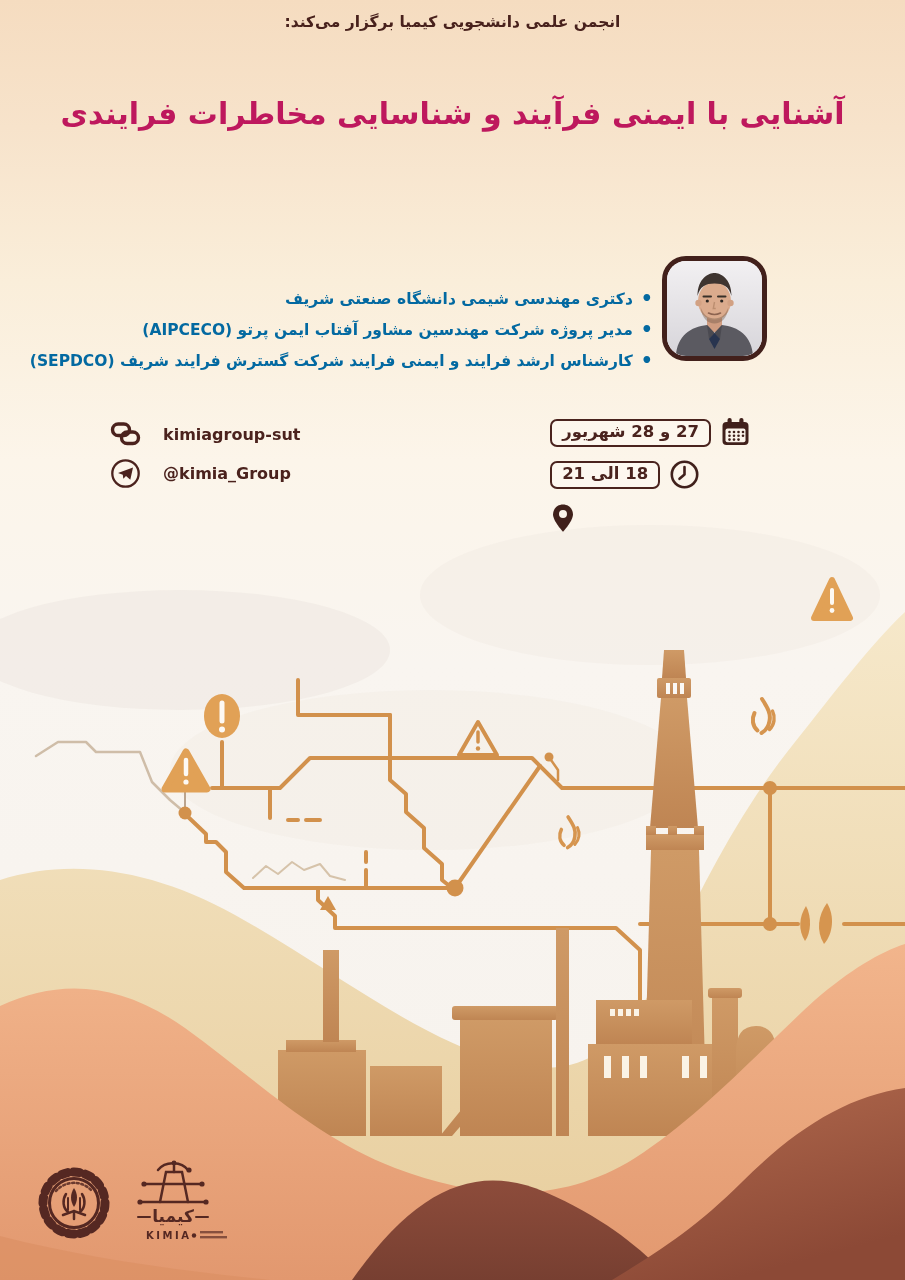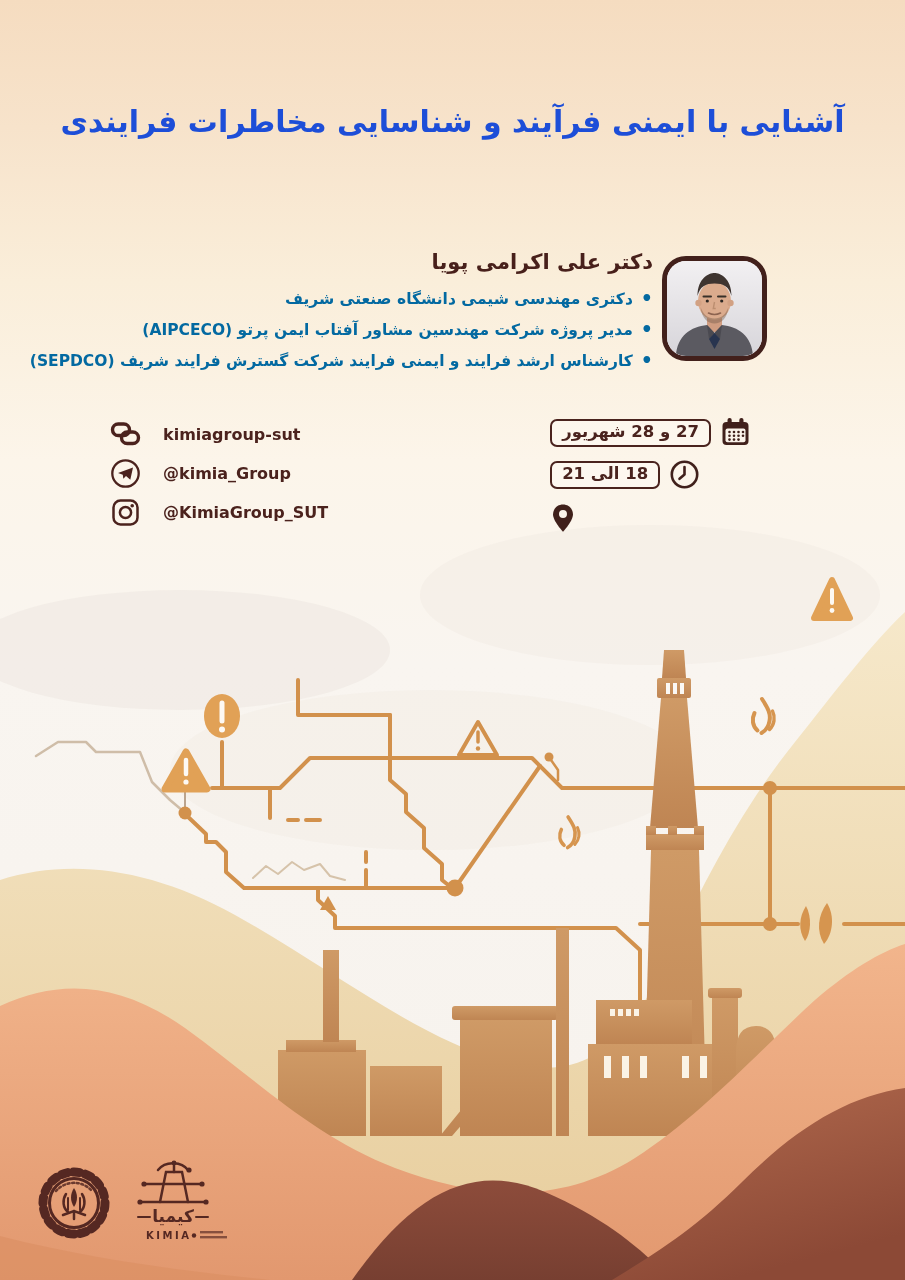--- a/index.html
+++ b/index.html
@@ -4,22 +4,22 @@
 <style>
   html,body{margin:0;padding:0;background:#6b6b6b;}
   .poster{
     position:relative;width:905px;height:1280px;overflow:hidden;
     font-family:"DejaVu Sans",sans-serif;background:#f8f4ef;
   }
   svg.bg{position:absolute;inset:0;display:block;z-index:0;}
   .layer{position:absolute;z-index:2;}
   .hdr{top:13px;left:0;width:100%;text-align:center;font-size:15.5px;
        font-weight:bold;color:#48211c;direction:rtl;}
-  .title{top:104px;left:0;width:100%;text-align:center;font-size:30px;
-       font-weight:bold;color:#1d4ed8;direction:rtl;letter-spacing:0;}
+  .title{top:96px;left:0;width:100%;text-align:center;font-size:30px;
+       font-weight:bold;color:#be185d;direction:rtl;letter-spacing:0;}
   .speaker-name{top:250px;right:252px;font-size:21px;font-weight:bold;
        color:#48201b;direction:rtl;}
   .creds{top:283px;right:252px;direction:rtl;color:#0369a1;
        font-size:15.5px;font-weight:bold;line-height:29px;}
   .cred .dot{font-size:19px;margin-left:8px;position:relative;top:1px;}
   .photo{top:256px;left:662px;width:105px;height:105px;box-sizing:border-box;
        border:5px solid #42201b;border-radius:24px;overflow:hidden;background:#ececee;}
   .photo svg{display:block;}
   .socials{left:110px;top:419px;}
   .soc{display:flex;align-items:center;gap:22px;height:30px;margin-bottom:9px;
@@ -220,20 +220,21 @@
       <text x="43" y="64" text-anchor="middle" font-size="17" font-weight="bold" fill="#552822">کیمیا</text>
       <text x="16" y="81" font-size="10" font-weight="bold" letter-spacing="2.5" fill="#552822">KIMIA</text>
       <circle cx="64" cy="77.5" r="2.2" fill="#552822"></circle>
       <g fill="#552822" opacity="0.65">
         <rect x="70" y="73" width="23" height="2.4"></rect>
           <rect x="70" y="78" width="27" height="2.4"></rect>
       </g>
     </g>
   </svg>
 
+  <div class="layer hdr">انجمن علمی دانشجویی کیمیا برگزار می‌کند:</div>
 
   <div class="layer title">آشنایی با ایمنی فرآیند و شناسایی مخاطرات فرایندی</div>
 
   <div class="layer photo">
     <svg width="95" height="95" viewBox="0 0 95 95">
       <rect x="0" y="0" width="95" height="95" fill="url(#gPhoto)"></rect>
       <rect x="40" y="57" width="15" height="14" fill="#cf9c80"></rect>
       <ellipse cx="47.5" cy="40" rx="16.5" ry="19" fill="#dbab8d"></ellipse>
       <circle cx="31.5" cy="42" r="3.2" fill="#d2a183"></circle>
         <circle cx="63.5" cy="42" r="3.2" fill="#d2a183"></circle>
@@ -244,21 +245,20 @@
         <circle cx="54.7" cy="40" r="1.6" fill="#2c2622"></circle>
       <path d="M 47.5,41 L 46.3,47.5 H 48.7" stroke="#bc8e70" stroke-width="1.4" fill="none"></path>
       <path d="M 41.5,52 Q 47.5,55 53.5,52" stroke="#8d6450" stroke-width="1.6" fill="none" stroke-linecap="round"></path>
       <path d="M 9,95 C 10,75 24,65.5 40,64 L 47.5,72 L 55,64 C 71,65.5 85,75 86,95 Z" fill="#5b5a61"></path>
       <path d="M 40,64 L 47.5,72 L 42,78 Z" fill="#4b4a51"></path>
       <path d="M 55,64 L 47.5,72 L 53,78 Z" fill="#4b4a51"></path>
       <path d="M 42,78 L 47.5,72 L 53,78 L 47.5,88 Z" fill="#28344f"></path>
     </svg>
   </div>
 
-  <div class="layer speaker-name">دکتر علی اکرامی پویا</div>
 
   <div class="layer creds">
     <div class="cred">
       <span class="dot">•</span><span>دکتری مهندسی شیمی دانشگاه صنعتی شریف</span>
     </div>
     <div class="cred">
       <span class="dot">•</span><span>مدیر پروژه شرکت مهندسین مشاور آفتاب ایمن پرتو (AIPCECO)</span>
     </div>
     <div class="cred">
       <span class="dot">•</span><span>کارشناس ارشد فرایند و ایمنی فرایند شرکت گسترش فرایند شریف (SEPDCO)</span>
@@ -272,28 +272,20 @@
         <rect x="11.5" y="12" width="17" height="11.5" rx="5.7"></rect>
       </svg>
       <span>kimiagroup-sut</span>
     </div>
     <div class="soc">
       <svg width="31" height="31" viewBox="0 0 31 31">
         <circle cx="15.5" cy="15.5" r="13.2" stroke="#4b221d" stroke-width="2.3" fill="none"></circle>
         <path d="M 8,15 L 23,9.5 L 20.3,21.7 L 16,18 L 13.3,20.8 L 12.8,16.8 Z" fill="#4b221d"></path>
       </svg>
       <span>@kimia_Group</span>
-    </div>
-    <div class="soc">
-      <svg width="31" height="31" viewBox="0 0 31 31" stroke="#4b221d" fill="none" stroke-width="2.5">
-        <rect x="3.5" y="3.5" width="24" height="24" rx="7"></rect>
-        <circle cx="15.5" cy="15.5" r="5.6"></circle>
-        <circle cx="22.2" cy="8.8" r="1.8" fill="#4b221d" stroke="none"></circle>
-      </svg>
-      <span>@KimiaGroup_SUT</span>
     </div>
   </div>
 
   <div class="layer infos">
     <div class="info">
       <span class="box">27 و 28 شهریور</span>
       <svg width="31" height="31" viewBox="0 0 31 31">
         <rect x="2.5" y="5" width="26" height="23" rx="4" fill="#40201b"></rect>
         <rect x="7.5" y="1" width="4.2" height="7.5" rx="2" fill="#40201b"></rect>
         <rect x="19.3" y="1" width="4.2" height="7.5" rx="2" fill="#40201b"></rect>

